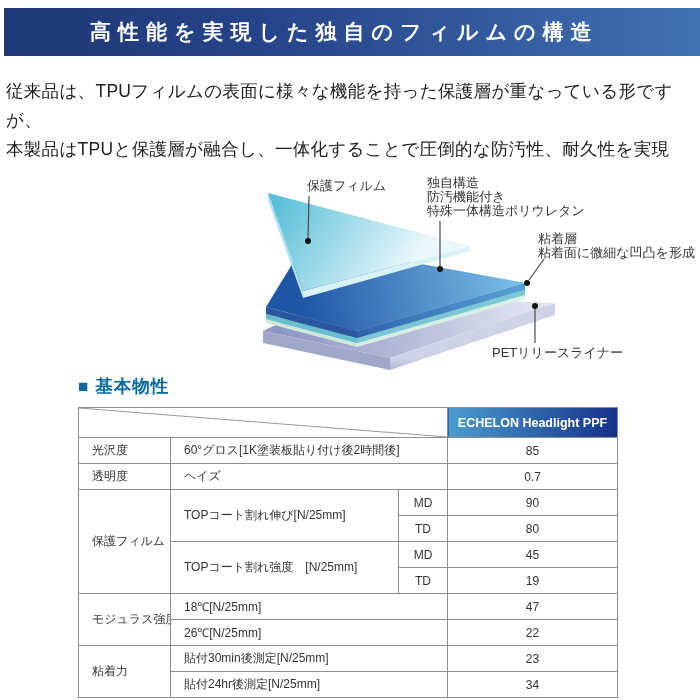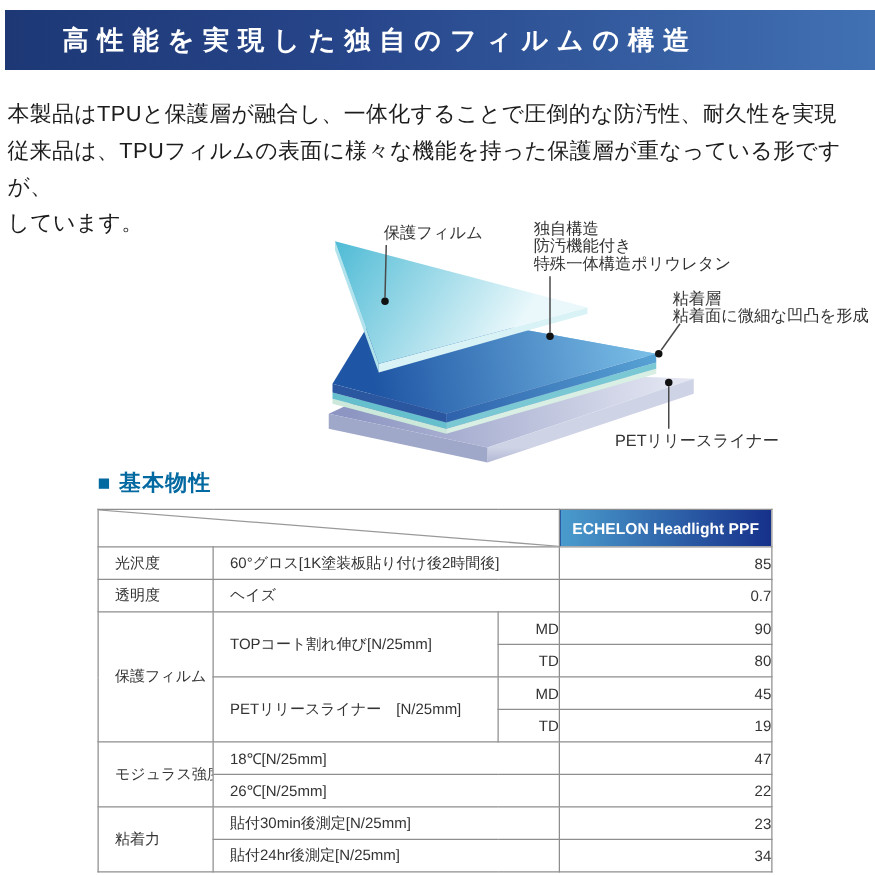--- a/index.html
+++ b/index.html
@@ -1,49 +1,48 @@
 <!DOCTYPE html>
 <html><head>
 <meta charset="utf-8">
 <style>
   html,body{margin:0;padding:0;}
   body{width:700px;height:700px;background:#ffffff;position:relative;overflow:hidden;
        font-family:"Liberation Sans",sans-serif;}
   .banner{position:absolute;left:4px;top:8px;right:0;height:48px;
           background:linear-gradient(90deg,#1d3875 0%,#27458a 40%,#4171b3 100%);
           color:#fff;font-family:"Liberation Serif",serif;font-size:21px;font-weight:bold;
-          letter-spacing:7px;line-height:48px;padding-left:46px;box-sizing:border-box;}
+          letter-spacing:7px;line-height:48px;padding-left:86px;box-sizing:border-box;}
   .intro{position:absolute;left:6px;top:77px;width:690px;font-size:17.5px;line-height:29px;
          color:#1c1c1c;letter-spacing:0.3px;}
   .diagram{position:absolute;left:0;top:168px;width:700px;height:210px;}
   .svg-label{font-size:13px;fill:#333;font-family:"Liberation Sans",sans-serif;}
   .section-title{position:absolute;left:78px;top:374px;font-size:17.5px;font-weight:bold;
          color:#0369a1;letter-spacing:1px;}
   .section-title .bullet{font-size:17px;margin-right:6px;}
   table.spec{position:absolute;left:78px;top:407px;width:539px;border-collapse:collapse;
          table-layout:fixed;border-radius:30px;}
   table.spec td{border:1px solid #8e8e8e;font-size:12px;color:#333;height:26px;
          padding:0 0 0 13px;white-space:nowrap;overflow:hidden;box-sizing:border-box;}
-  table.spec td.center{text-align:right;padding:0;}
+  table.spec td.center{text-align:center;padding:0;}
   table.spec td.diag-cell{position:relative;padding:0;height:30px;}
   .diag-line{position:absolute;left:0;top:0;width:100%;height:100%;display:block;}
   table.spec td.prod-cell{background:linear-gradient(90deg,#4a9ccd 0%,#16308a 100%);
          color:#fff;font-weight:bold;text-align:center;padding:0;font-size:12.5px;height:30px;}
 </style>
 </head>
 <body>
 
 <div class="banner">
   <span>高性能を実現した独自のフィルムの構造</span>
 </div>
 
 <div class="intro">
+  <div>従来品は、TPUフィルムの表面に様々な機能を持った保護層が重なっている形ですが、</div>
   <div>本製品はTPUと保護層が融合し、一体化することで圧倒的な防汚性、耐久性を実現</div>
-  <div>従来品は、TPUフィルムの表面に様々な機能を持った保護層が重なっている形ですが、</div>
-  <div>しています。</div>
 </div>
 
 <svg class="diagram" viewBox="0 168 700 210" xmlns="http://www.w3.org/2000/svg">
   <defs>
     <linearGradient id="cyanG" gradientUnits="userSpaceOnUse" x1="268" y1="200" x2="400" y2="285">
       <stop offset="0" stop-color="#52bcd6"></stop>
         <stop offset="1" stop-color="#eaf8fb"></stop>
     </linearGradient>
     <linearGradient id="blueG" gradientUnits="userSpaceOnUse" x1="300" y1="320" x2="525" y2="283">
       <stop offset="0" stop-color="#1e55a4"></stop>
@@ -142,21 +141,21 @@
     <td rowspan="4">保護フィルム</td>
     <td rowspan="2">TOPコート割れ伸び[N/25mm]</td>
     <td class="center">MD</td>
     <td class="center">90</td>
   </tr>
   <tr>
     <td class="center">TD</td>
     <td class="center">80</td>
   </tr>
   <tr>
-    <td rowspan="2">PETリリースライナー　[N/25mm]</td>
+    <td rowspan="2">TOPコート割れ強度　[N/25mm]</td>
     <td class="center">MD</td>
     <td class="center">45</td>
   </tr>
   <tr>
     <td class="center">TD</td>
     <td class="center">19</td>
   </tr>
   <tr>
     <td rowspan="2">モジュラス強度</td>
     <td colspan="2">18℃[N/25mm]</td>

